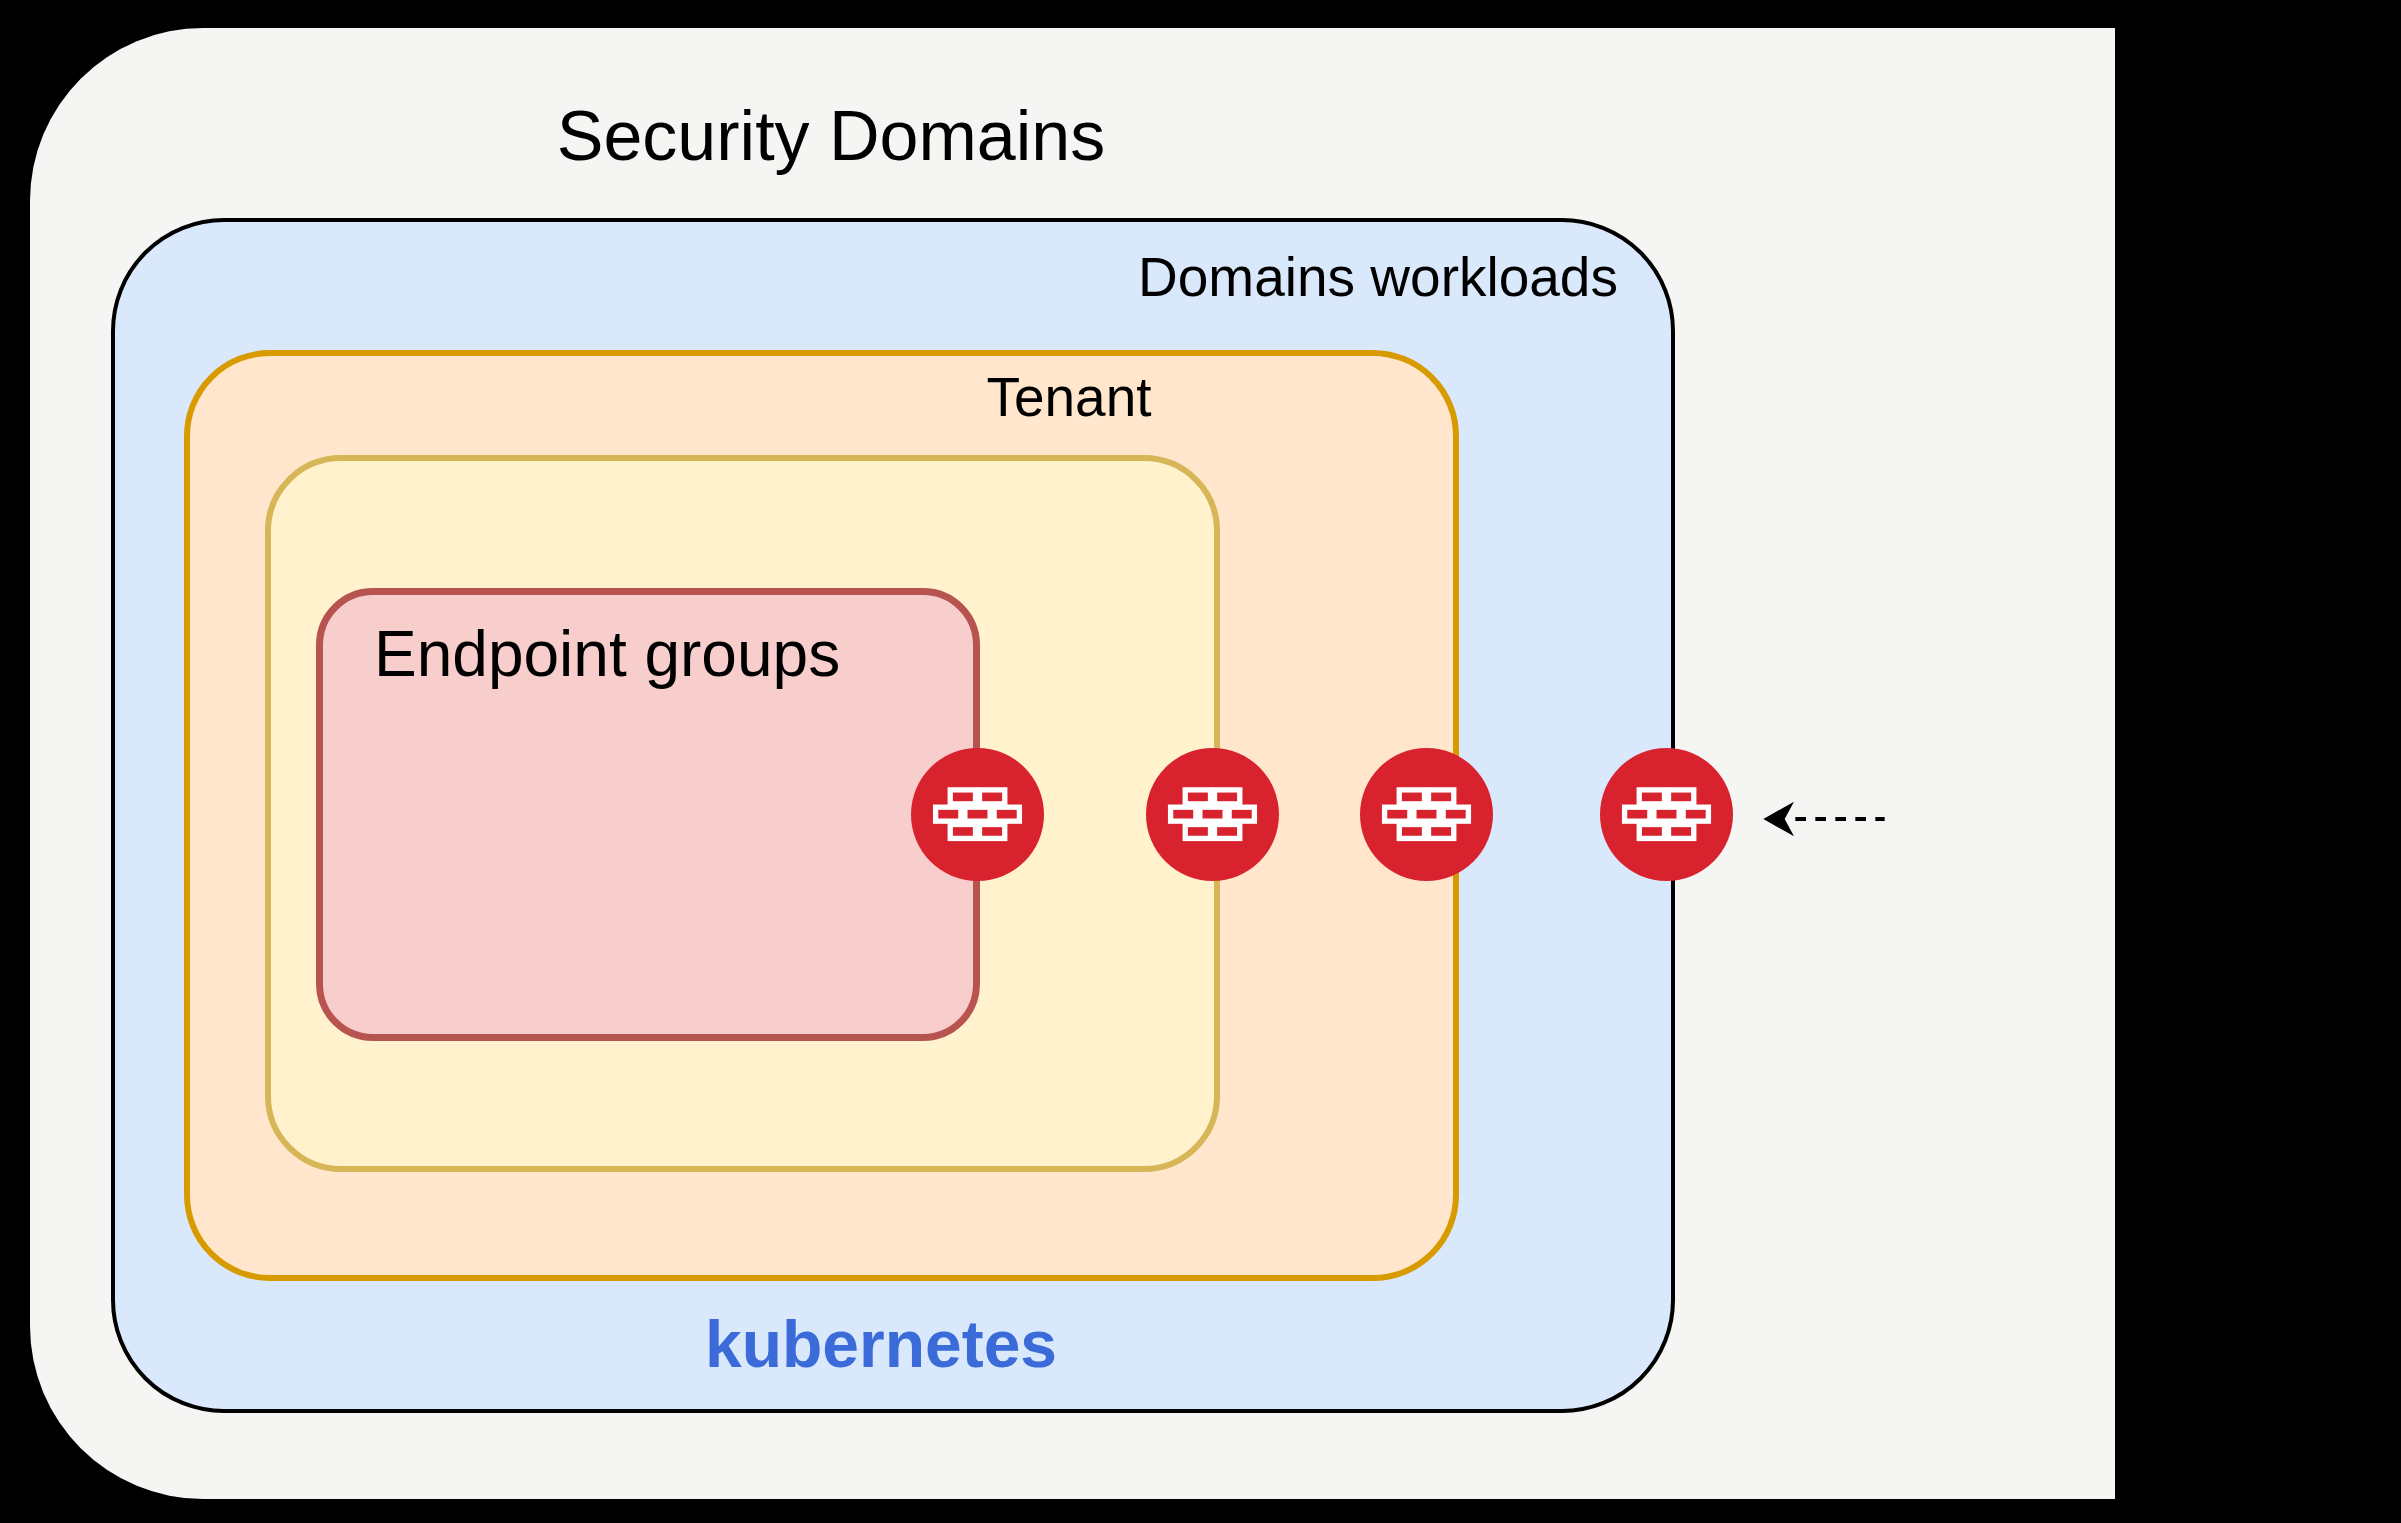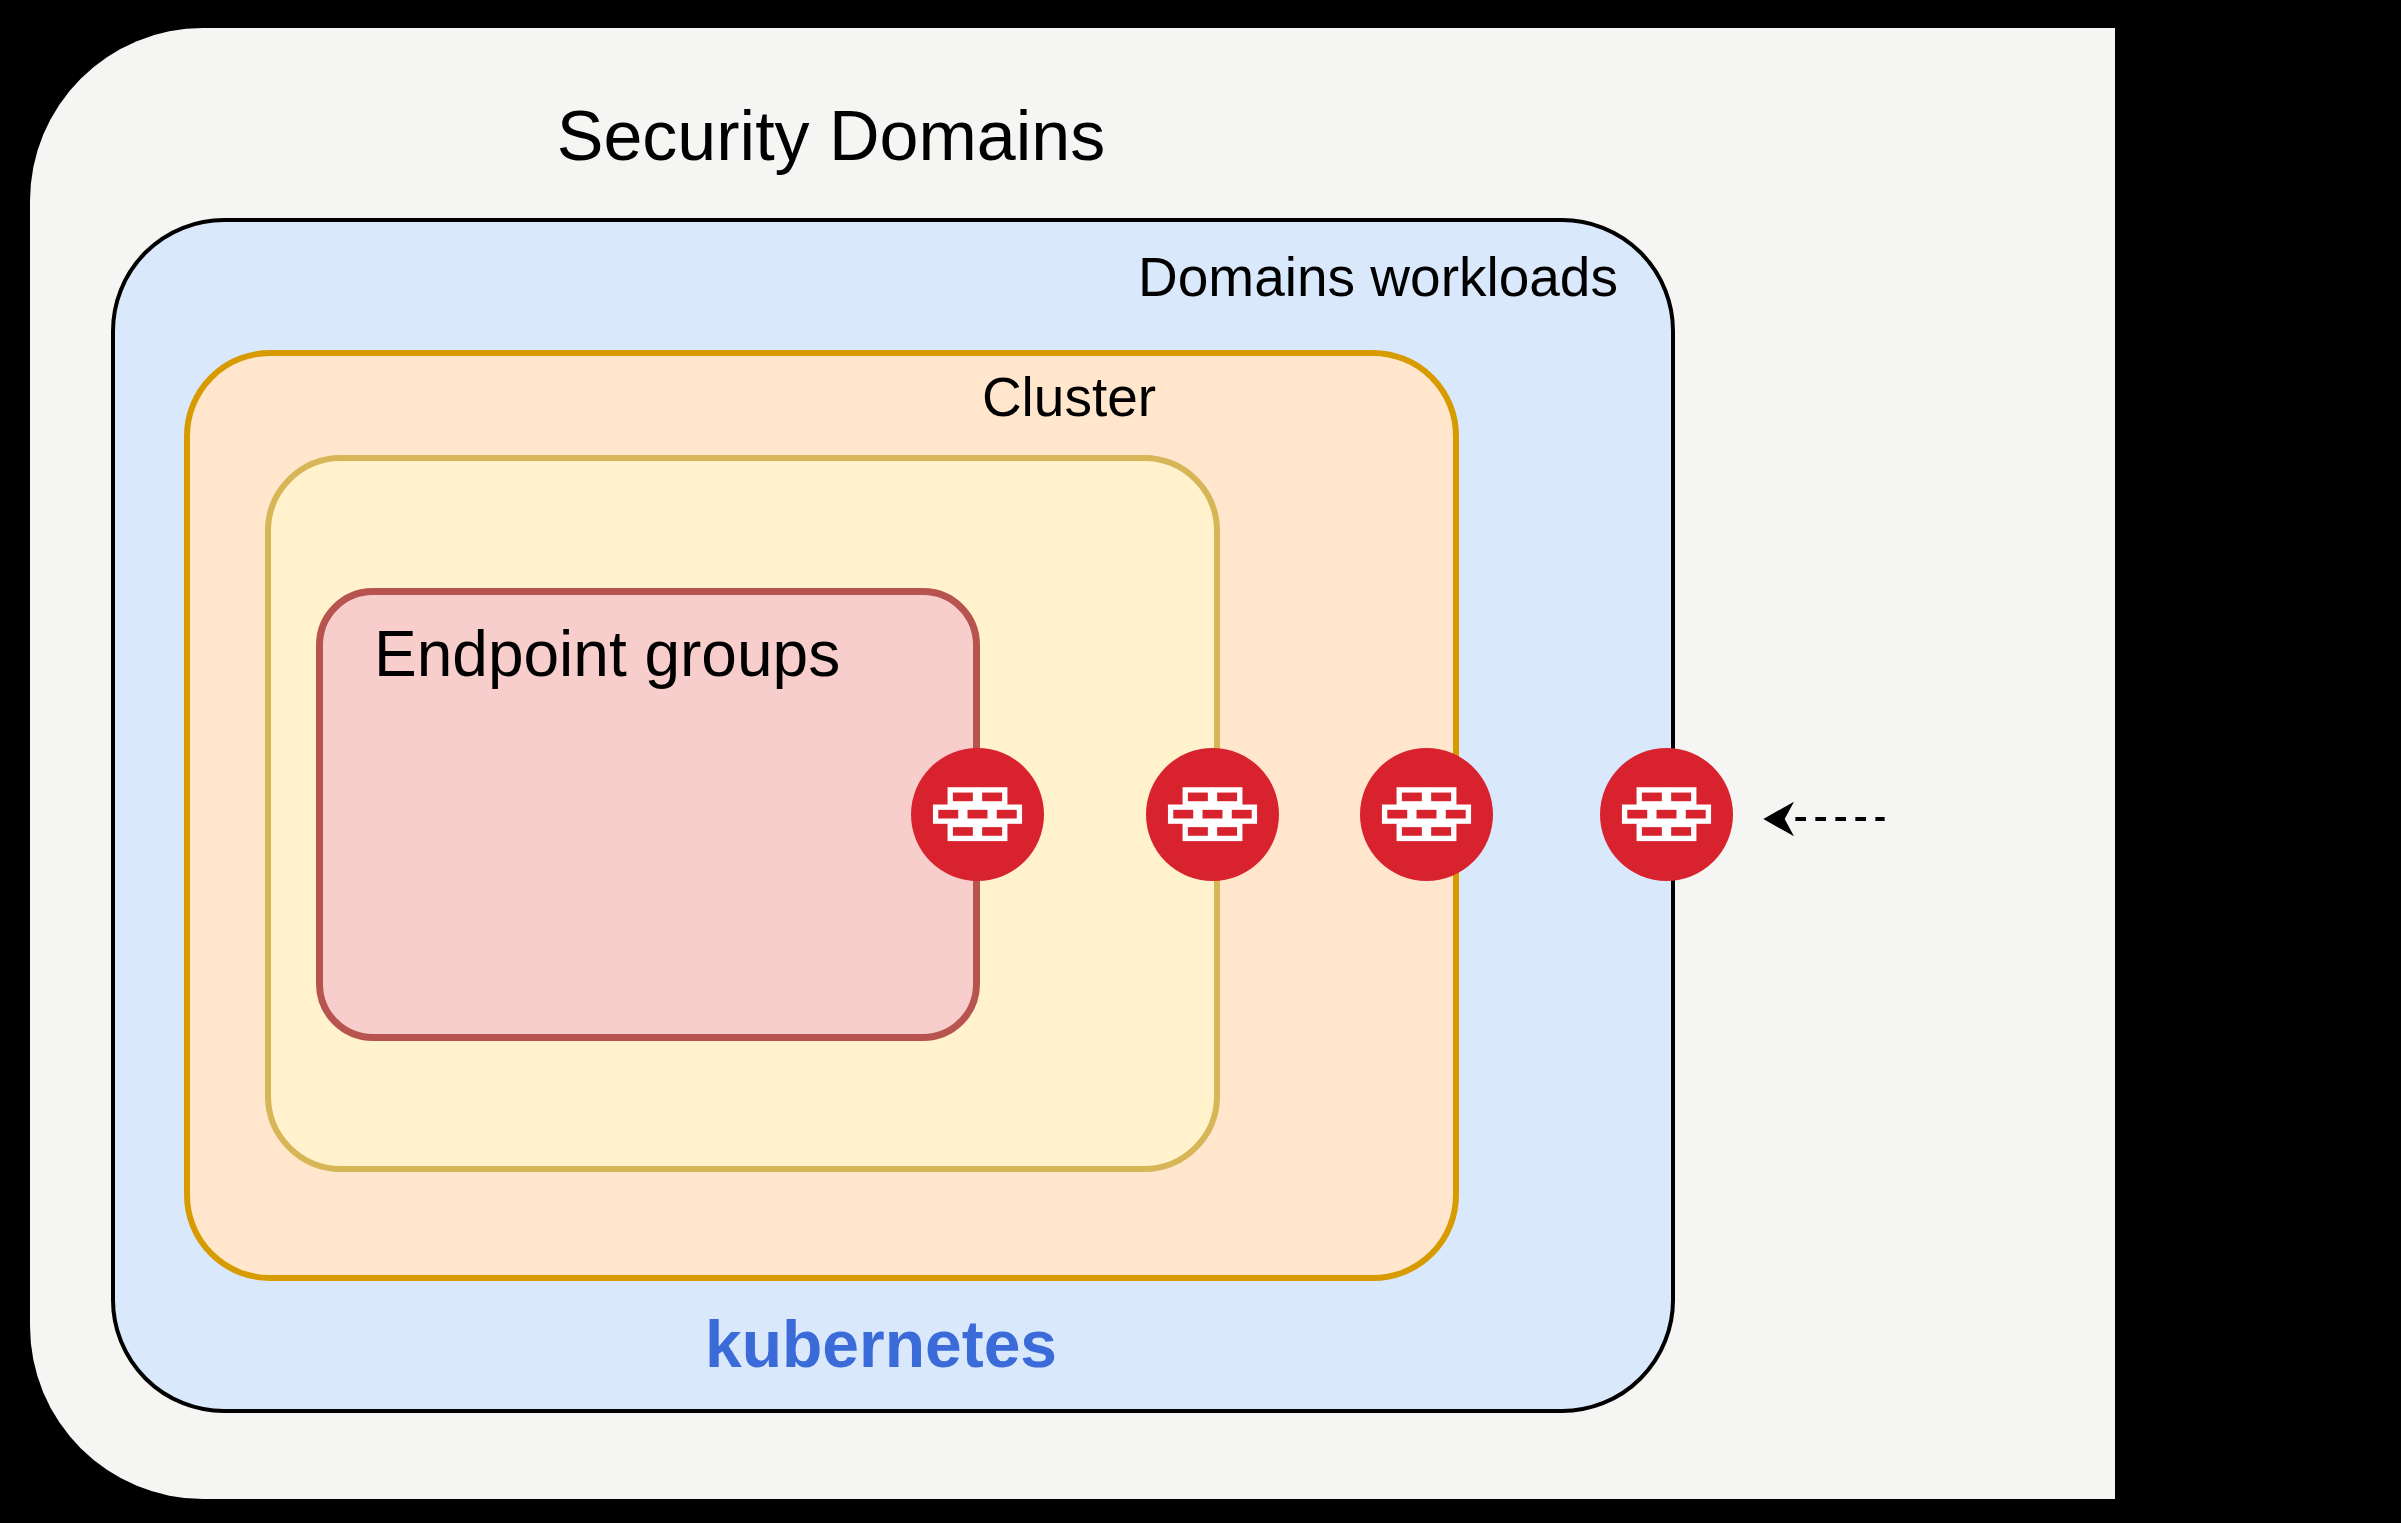--- a/index.html
+++ b/index.html
@@ -81,21 +81,21 @@
 <div id="stage">
 
   <div id="canvas-rect" class="layer"></div>
 
   <div class="lbl centered" id="diagram-title">Security Domains</div>
 
   <div id="cluster-rect" class="layer"></div>
   <div class="lbl centered" id="cluster-label">Domains workloads</div>
 
   <div id="tenant-rect" class="layer"></div>
-  <div class="lbl centered" id="tenant-label">Cluster</div>
+  <div class="lbl centered" id="tenant-label">Tenant</div>
 
   <div id="namespace-rect" class="layer"></div>
 
   <div id="endpoint-rect" class="layer"></div>
   <div class="lbl" id="endpoint-label">Endpoint groups</div>
 
   <div class="lbl centered" id="kubernetes-label">kubernetes</div>
 
   <div class="fw" id="fw-1">
     <svg viewBox="0 0 200 200" aria-hidden="true">

